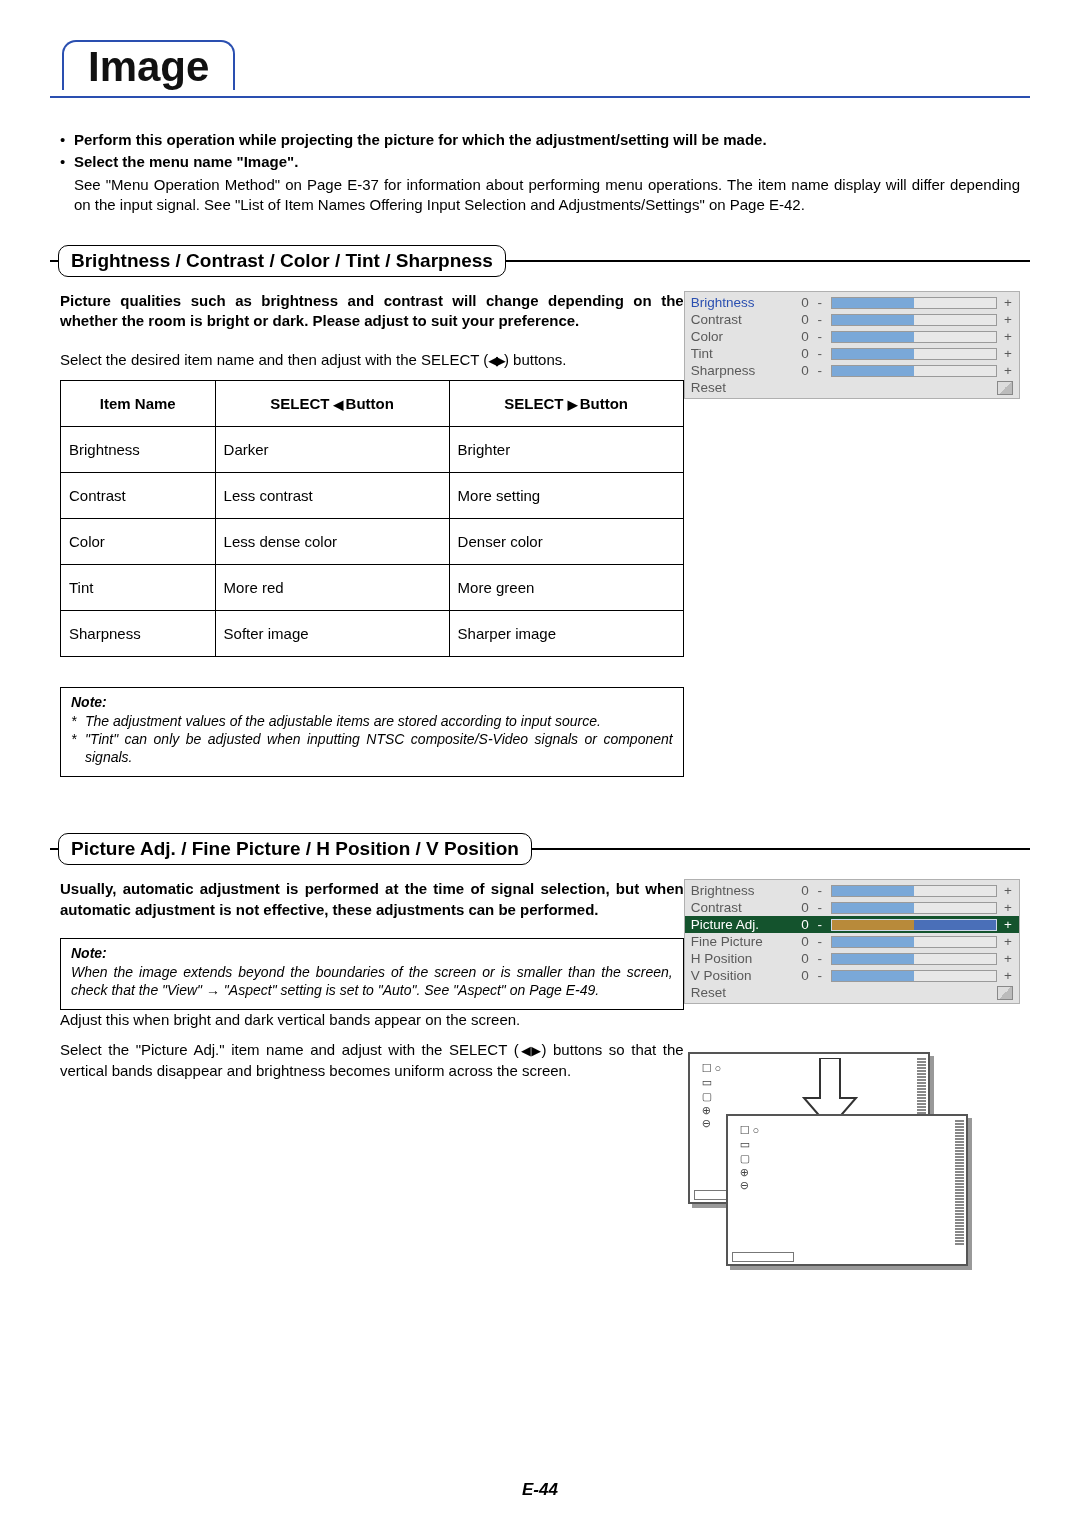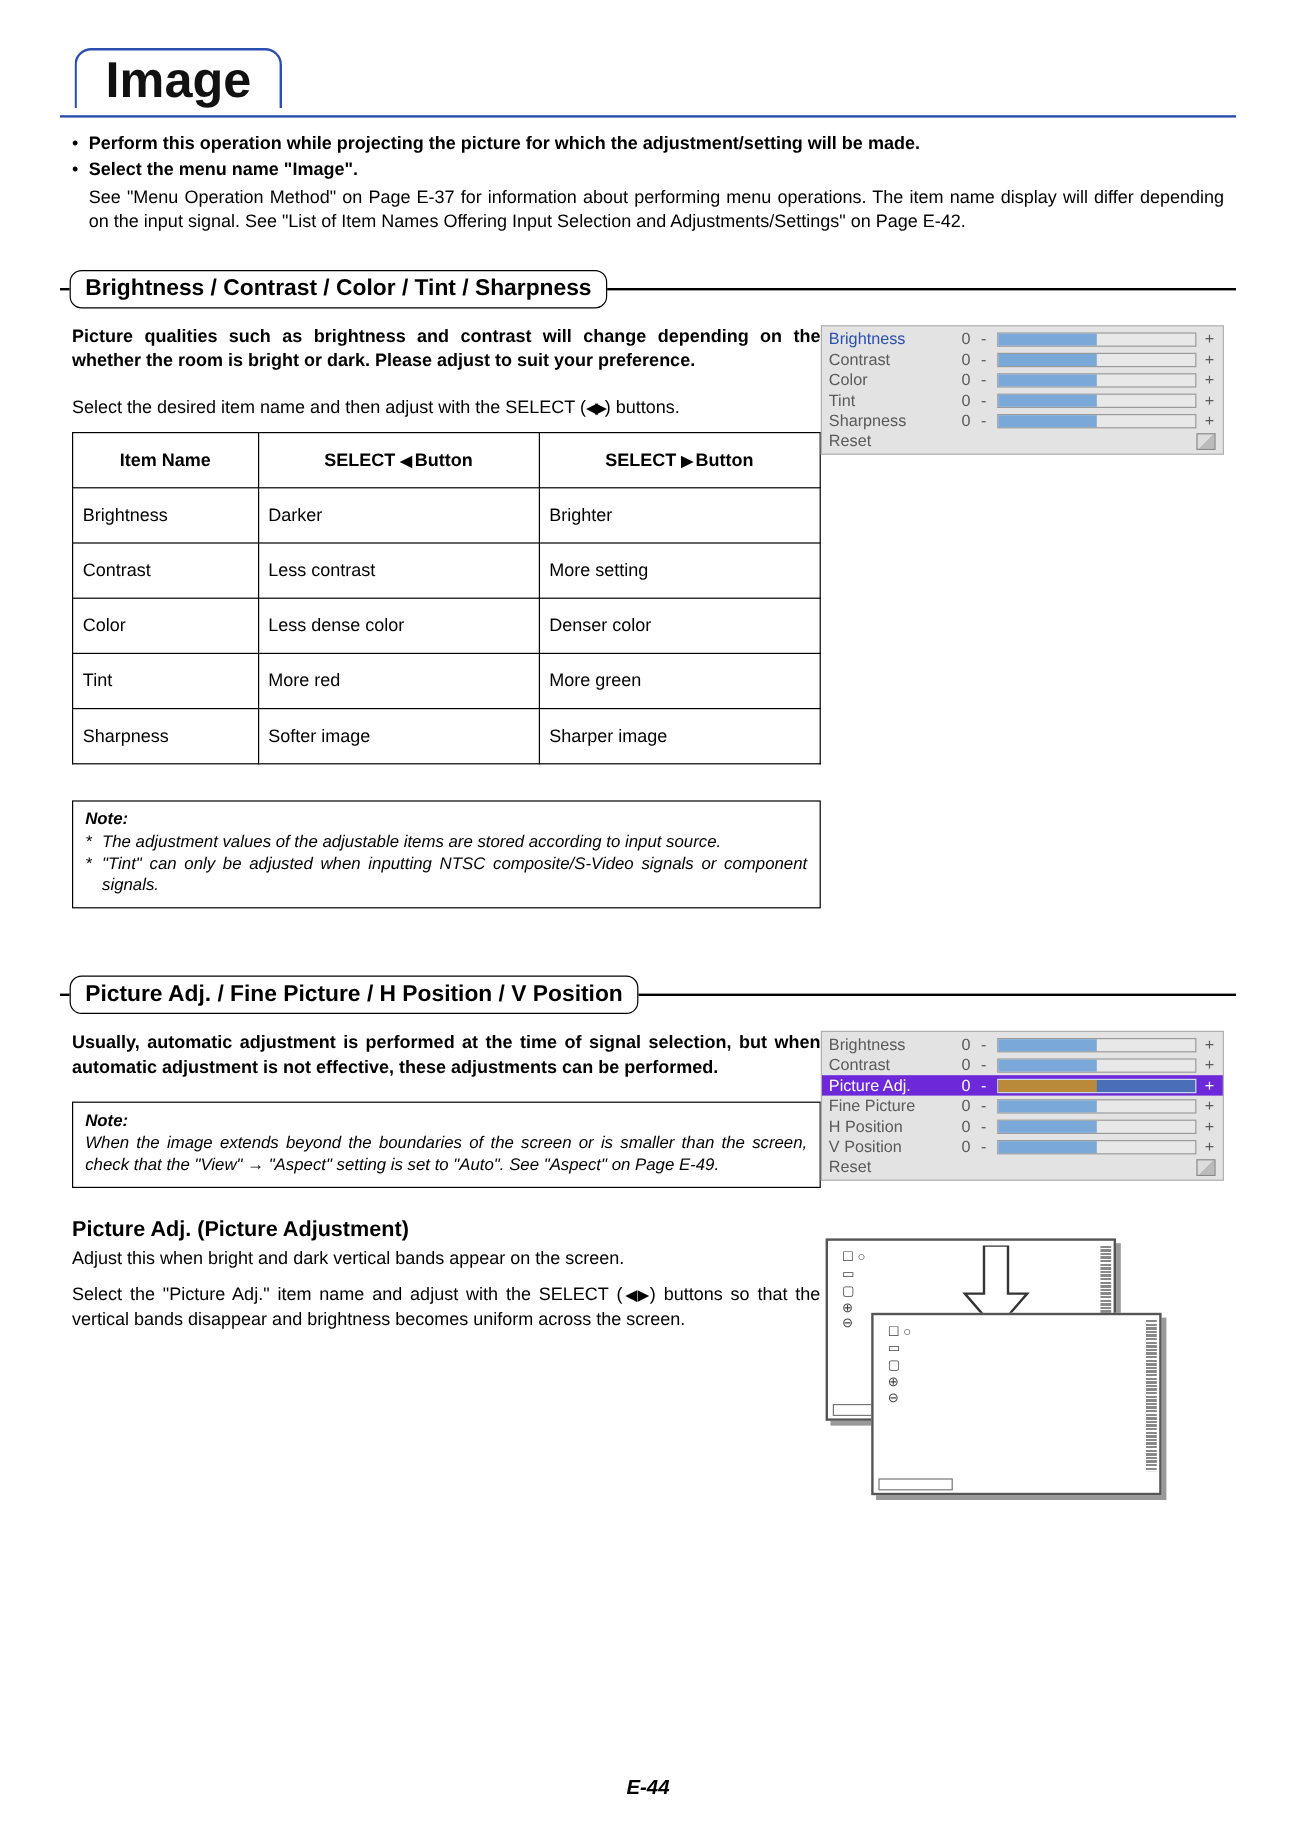--- a/index.html
+++ b/index.html
@@ -15,21 +15,21 @@
     background: #fff;
     position: relative;
     box-sizing: border-box;
     padding: 40px 50px 0 50px;
     font-size: 15px;
     color: #000;
   }
   .title-wrap {
     border-bottom: 2px solid #2a4fb0;
     padding-bottom: 6px;
-    margin-bottom: 12px;
+    margin-bottom: 32px;
     position: relative;
   }
   .title-box {
     display: inline-block;
     border: 2px solid #2a4fb0;
     border-bottom: none;
     border-radius: 14px 14px 0 0;
     padding: 4px 24px 2px 24px;
     font-size: 42px;
     font-weight: bold;
@@ -137,21 +137,21 @@
     font-size: 13.5px;
     color: #5a5a5a;
     padding: 2px 0;
   }
   .osd-row {
     display: flex;
     align-items: center;
     padding: 1px 6px;
     gap: 6px;
   }
-  .osd-row.selected { background: #6d28d9; color: #fff; }
+  .osd-row.selected { background: #14532d; color: #fff; }
   .osd-row .name {
     color: #2a4fb0;
     width: 92px;
     flex-shrink: 0;
   }
   .osd-row .name.plain { color: #5a5a5a; }
   .osd-row.selected .name,
   .osd-row.selected .name.plain { color: #fff; }
   .osd-row .val {
     width: 20px;
@@ -409,21 +409,20 @@
     <div class="col-left">
       <div class="bold-para">Usually, automatic adjustment is performed at the time of signal selection, but when automatic adjustment is not effective, these adjustments can be performed.</div>
 
       <div class="note-box">
         <div class="note-title">Note:</div>
         <div class="note-line" style="font-style:italic;">
             <span>When the image extends beyond the boundaries of the screen or is smaller than the screen, check that the "View" → "Aspect" setting is set to "Auto". See "Aspect" on Page E-49.</span>
           </div>
       </div>
 
-      <div class="sub-h3">Picture Adj. (Picture Adjustment)</div>
       <div class="para">Adjust this when bright and dark vertical bands appear on the screen.</div>
       <div class="para">
         <span>Select the "Picture Adj." item name and adjust with the SELECT (</span><span class="arrows">◀▶</span><span>) buttons so that the vertical bands disappear and brightness becomes uniform across the screen.</span>
       </div>
     </div>
 
     <div class="col-right">
       <div class="osd">
         <div class="osd-row">
           <span class="name plain">Brightness</span>

